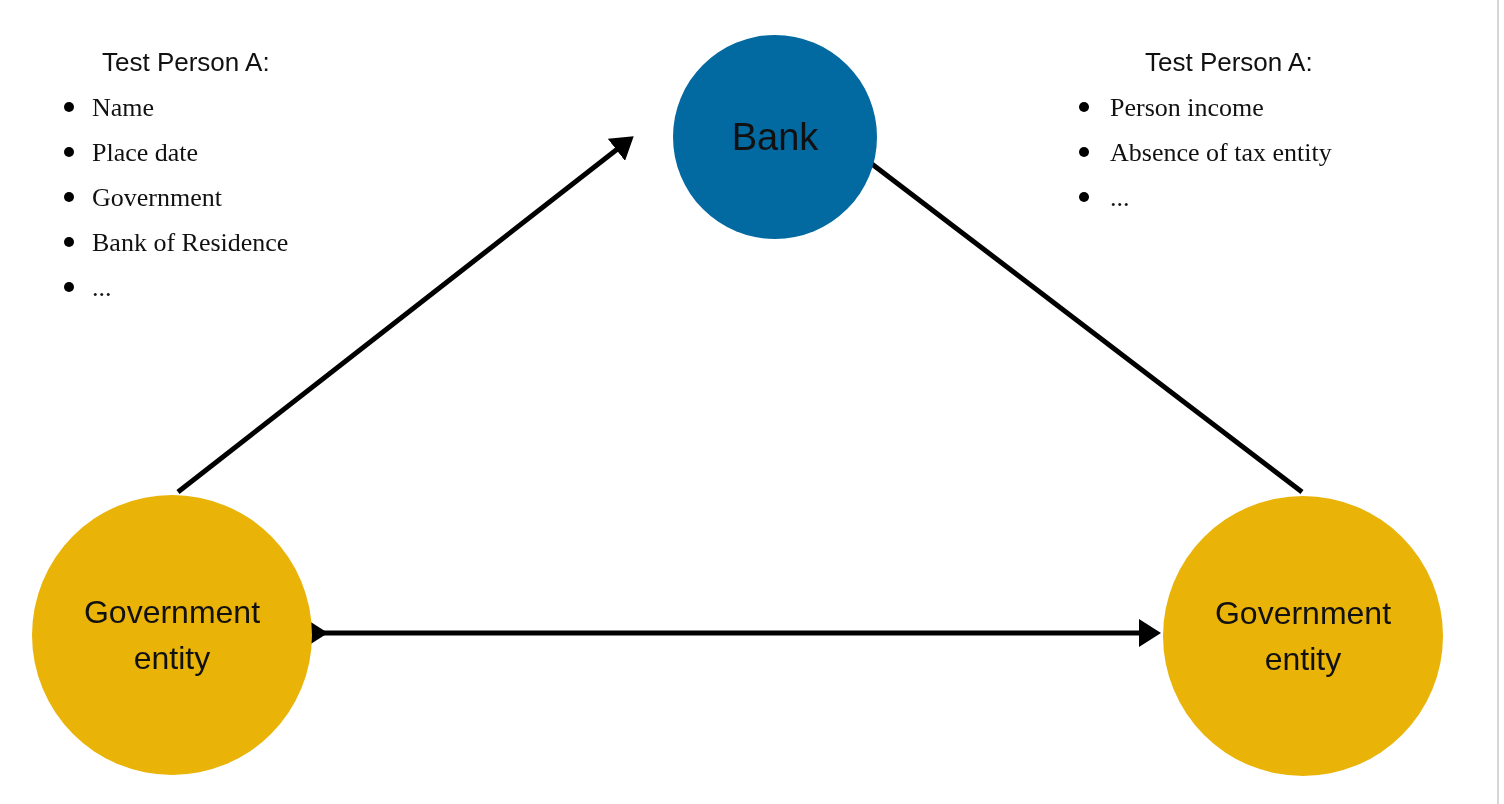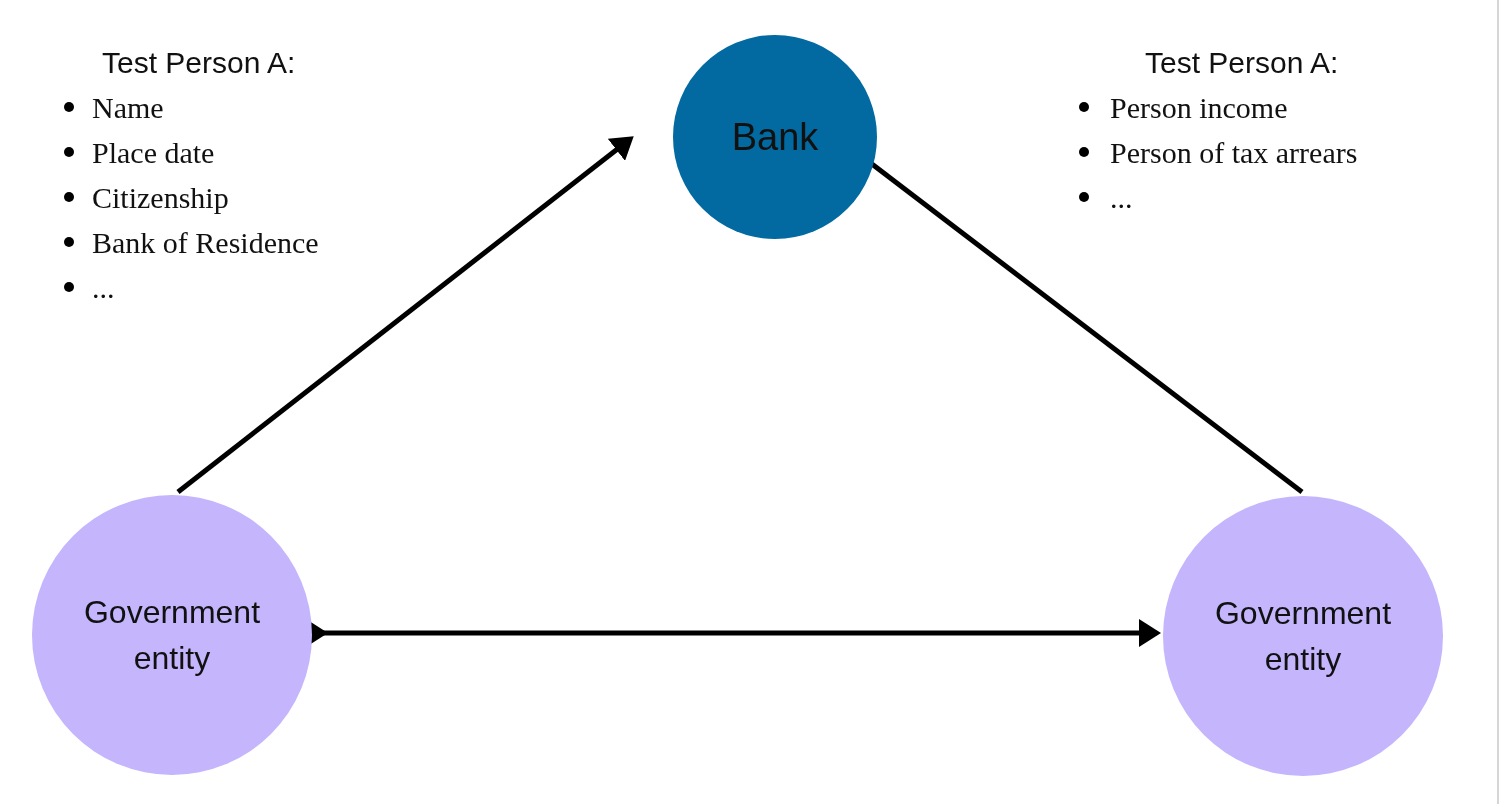--- a/index.html
+++ b/index.html
@@ -35,40 +35,40 @@
     left: 673px;
     top: 35px;
     width: 204px;
     height: 204px;
     background: #0369a1;
     font-size: 38px;
   }
   .node-gov {
     width: 280px;
     height: 280px;
-    background: #c4b5fd;
+    background: #eab308;
     font-size: 32px;
     line-height: 46px;
     justify-content: center;
   }
   .node-gov-left {
     left: 32px;
     top: 495px;
   }
   .node-gov-right {
     left: 1163px;
     top: 496px;
   }
   .node-gov .node-label {
     display: block;
     width: 220px;
   }
   .annotation {
     position: absolute;
-    font-size: 30px;
+    font-size: 26px;
     line-height: 45px;
   }
   .annotation-left {
     left: 62px;
     top: 40px;
     width: 420px;
   }
   .annotation-right {
     left: 1077px;
     top: 40px;
@@ -136,30 +136,30 @@
 
   <div class="node node-gov node-gov-right">
     <span class="node-label">Government entity</span>
   </div>
 
   <div class="annotation annotation-left">
     <div class="ann-title">Test Person A:</div>
     <ul class="ann-list">
       <li class="ann-item">Name</li>
       <li class="ann-item">Place date</li>
-      <li class="ann-item">Citizenship</li>
+      <li class="ann-item">Government</li>
       <li class="ann-item">Bank of Residence</li>
       <li class="ann-item">...</li>
     </ul>
   </div>
 
   <div class="annotation annotation-right">
     <div class="ann-title">Test Person A:</div>
     <ul class="ann-list">
       <li class="ann-item">Person income</li>
-      <li class="ann-item">Person of tax arrears</li>
+      <li class="ann-item">Absence of tax entity</li>
       <li class="ann-item">...</li>
     </ul>
   </div>
 
   <div class="window-edge-line"></div>
 
 </div>
 
 </body></html>

